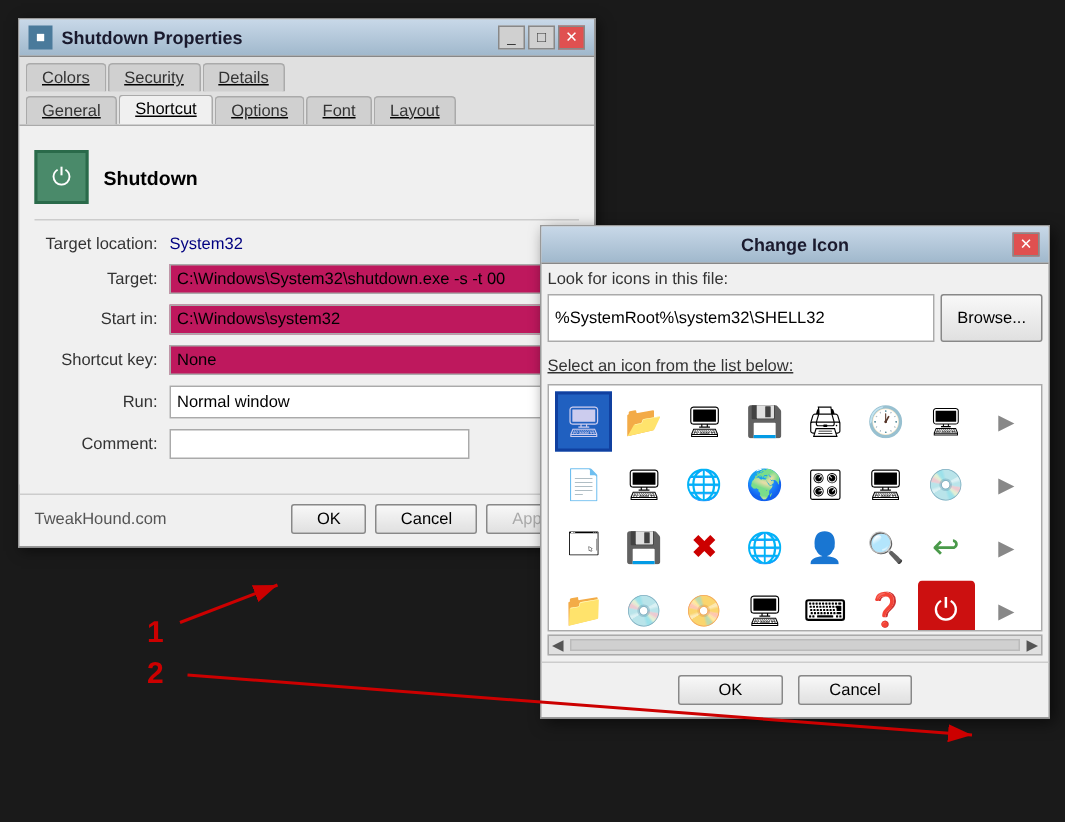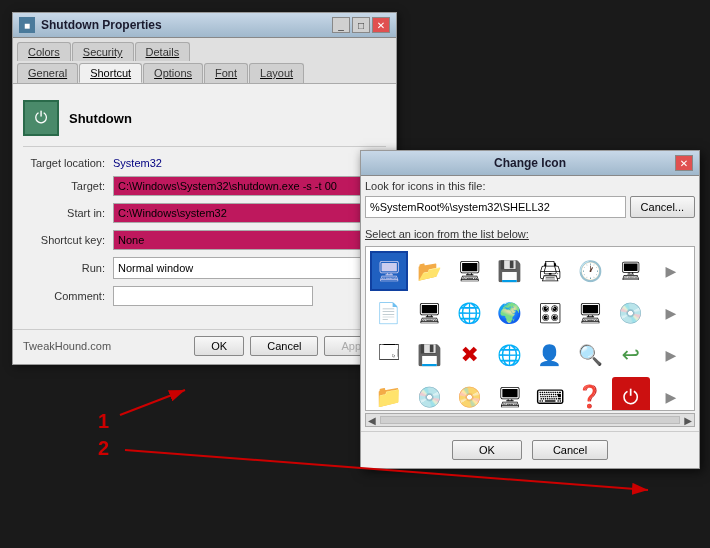--- a/index.html
+++ b/index.html
@@ -268,21 +268,21 @@
     }
 
     .ci-file-row {
       display: flex;
       gap: 4px;
       margin-bottom: 10px;
     }
 
     .ci-file-input {
       flex: 1;
-      height: 22px;
+      height: 32px;
       border: 1px solid #aaa;
       background: white;
       padding: 0 4px;
       font-size: 11px;
     }
 
     .ci-browse-btn {
       padding: 2px 10px;
       border: 1px solid #888;
       background: linear-gradient(to bottom, #f8f8f8, #e0e0e0);
@@ -411,21 +411,21 @@
       <button class="title-btn close-btn">✕</button>
     </div>
   </div>
 
   <div class="tab-strip">
     <div class="tab-row">
       <div class="tab">Colors</div>
       <div class="tab">Security</div>
       <div class="tab">Details</div>
     </div>
-    <div class="tab-row" style="margin-top:2px;">
+    <div class="tab-row" style="margin-top:2px;align-items:center;">
       <div class="tab">General</div>
       <div class="tab active">Shortcut</div>
       <div class="tab">Options</div>
       <div class="tab">Font</div>
       <div class="tab">Layout</div>
     </div>
   </div>
 
   <div class="dialog-content">
 
@@ -481,21 +481,21 @@
     <span class="ci-title">Change Icon</span>
     <div class="title-buttons">
       <button class="title-btn close-btn">✕</button>
     </div>
   </div>
 
   <div class="ci-content">
     <div class="ci-label">Look for icons in this file:</div>
     <div class="ci-file-row">
       <input class="ci-file-input" type="text" value="%SystemRoot%\system32\SHELL32" style="">
-      <button class="ci-browse-btn">Cancel...</button>
+      <button class="ci-browse-btn">Browse...</button>
     </div>
 
     <div class="ci-icons-label">Select an icon from the list below:</div>
 
     <div class="ci-icons-grid">
 
       <div class="icons-row">
         <div class="icon-cell selected highlight-selected">
             <span style="color:#cce;font-size:20px;">🖥</span>
           </div>

